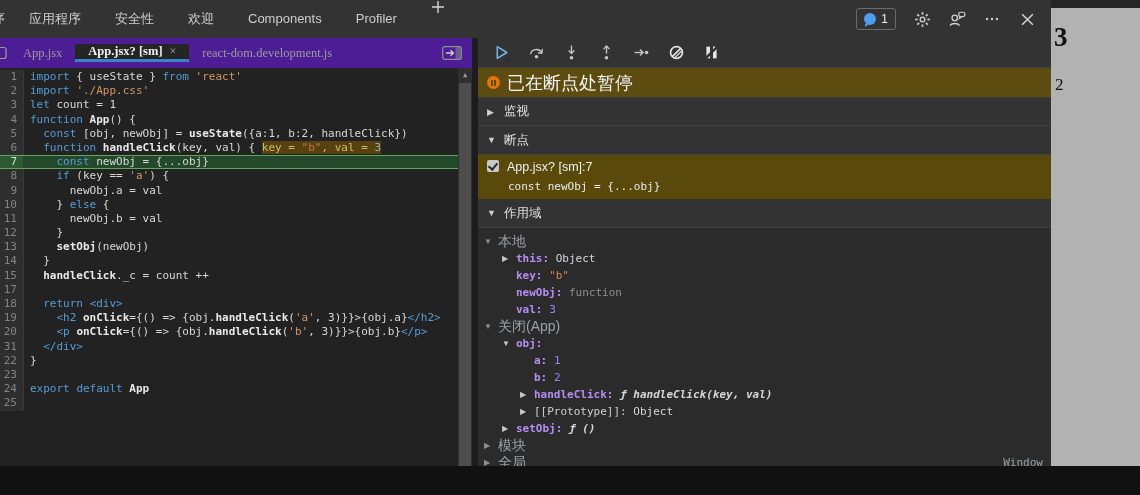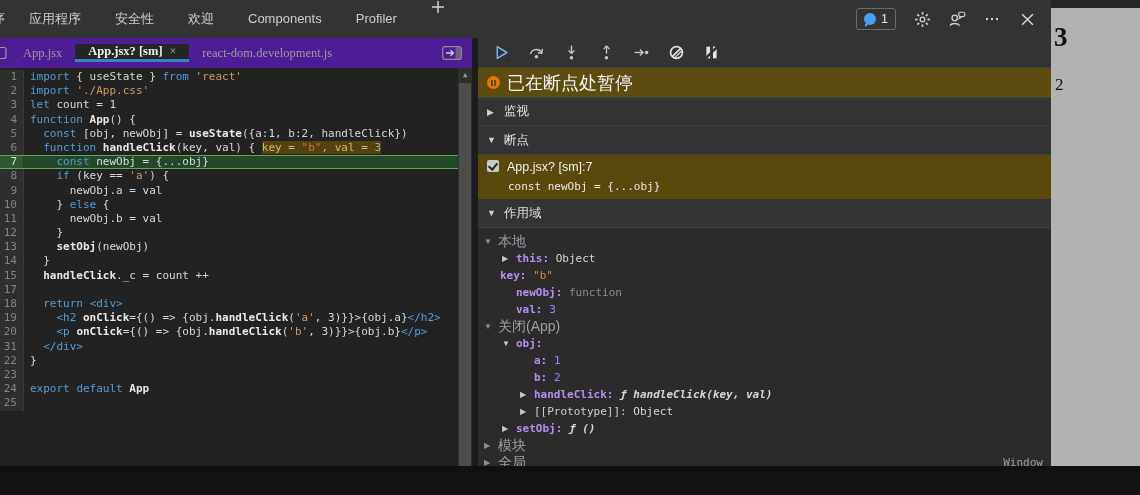--- a/index.html
+++ b/index.html
@@ -330,21 +330,21 @@
         </div>
 
         <div class="sect">
           <span class="tri">▼</span>
           <span>作用域</span>
         </div>
 
         <div class="scopelist" id="scopelist">
             <div class="srow sgroup" style="padding-left: 6px;"><span class="arr">▼</span><span class="glabel">本地</span></div>
             <div class="srow" style="padding-left: 24px;"><span class="arr">▶</span><span class="pname">this: </span><span class="pval obj">Object</span></div>
-            <div class="srow" style="padding-left: 8px;"><span class="arr"></span><span class="pname">key: </span><span class="pval str">"b"</span></div>
+            <div class="srow" style="padding-left: 24px;"><span class="arr"></span><span class="pname">key: </span><span class="pval str">"b"</span></div>
             <div class="srow" style="padding-left: 24px;"><span class="arr"></span><span class="pname">newObj: </span><span class="pval undef">function</span></div>
             <div class="srow" style="padding-left: 24px;"><span class="arr"></span><span class="pname">val: </span><span class="pval num">3</span></div>
             <div class="srow sgroup" style="padding-left: 6px;"><span class="arr">▼</span><span class="glabel">关闭(App)</span></div>
             <div class="srow" style="padding-left: 24px;"><span class="arr">▼</span><span class="pname">obj: </span></div>
             <div class="srow" style="padding-left: 42px;"><span class="arr"></span><span class="pname">a: </span><span class="pval num">1</span></div>
             <div class="srow" style="padding-left: 42px;"><span class="arr"></span><span class="pname">b: </span><span class="pval num">2</span></div>
             <div class="srow" style="padding-left: 42px;"><span class="arr">▶</span><span class="pname">handleClick: </span><span class="pval fn">ƒ handleClick(key, val)</span></div>
             <div class="srow" style="padding-left: 42px;"><span class="arr">▶</span><span class="pname muted">[[Prototype]]: </span><span class="pval obj">Object</span></div>
             <div class="srow" style="padding-left: 24px;"><span class="arr">▶</span><span class="pname">setObj: </span><span class="pval fn">ƒ ()</span></div>
             <div class="srow sgroup" style="padding-left: 6px;"><span class="arr">▶</span><span class="glabel">模块</span></div>

